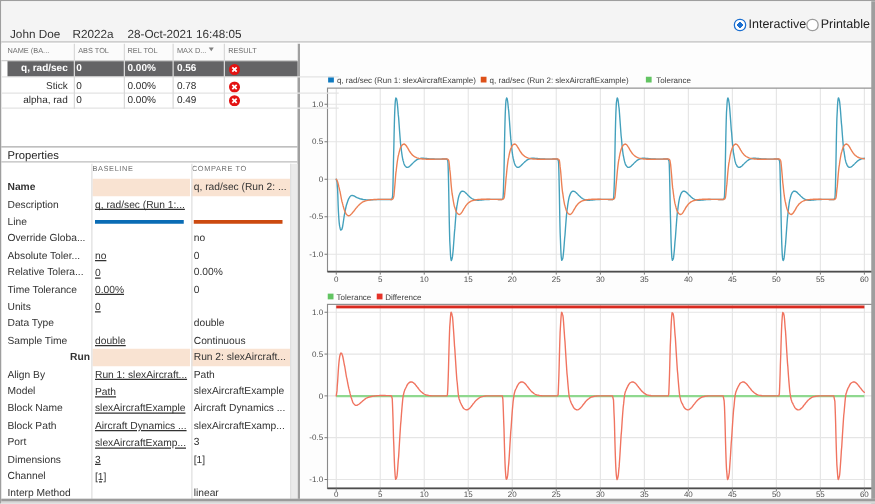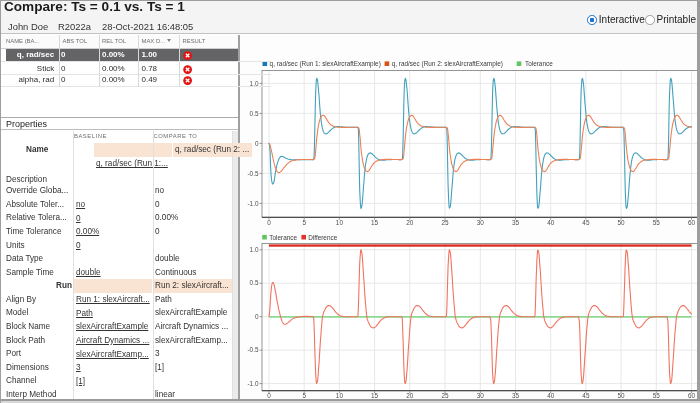--- a/index.html
+++ b/index.html
@@ -169,21 +169,20 @@
 <text x="257.5" y="384.8" font-size="6.4" fill="#4d4d4d" text-anchor="end">-1.0</text>
 
 <line x1="268" y1="315.9" x2="690.5" y2="315.9" stroke="#8fd88f" stroke-width="1.8"></line>
 <path d="M268.0,315.7 L268.6,311.7 L268.8,307.9 L269.1,304.3 L269.3,301.0 L269.5,297.8 L269.7,294.7 L269.9,291.9 L270.1,289.6 L270.3,287.7 L270.5,286.0 L270.7,284.5 L271.0,283.2 L271.2,282.4 L271.4,282.0 L271.8,281.4 L272.4,281.7 L272.6,282.4 L272.9,283.1 L273.1,283.8 L273.3,284.6 L273.5,285.6 L273.7,286.6 L273.9,287.7 L274.1,288.8 L274.3,289.9 L274.5,291.0 L274.8,292.2 L275.0,293.4 L275.2,294.6 L275.4,295.9 L275.6,297.1 L275.8,298.4 L276.0,299.6 L276.2,300.7 L276.5,301.8 L276.7,302.9 L276.9,304.0 L277.1,305.0 L277.3,306.1 L277.5,307.1 L277.7,308.1 L277.9,309.0 L278.1,309.9 L278.4,310.9 L278.6,311.8 L278.8,312.6 L279.0,313.5 L279.2,314.3 L279.4,315.1 L279.6,315.8 L279.8,316.5 L280.0,317.2 L280.3,317.9 L280.5,318.6 L280.7,319.2 L280.9,319.8 L281.1,320.4 L281.3,320.9 L281.5,321.3 L281.9,321.9 L282.4,322.4 L282.8,322.8 L283.4,323.3 L284.3,323.3 L285.1,323.0 L285.7,322.6 L286.4,322.2 L287.0,321.7 L287.4,321.3 L287.9,320.9 L288.3,320.5 L288.7,320.2 L289.3,319.6 L289.8,319.3 L290.2,318.9 L290.6,318.6 L291.2,318.1 L291.9,317.6 L292.7,317.2 L293.6,316.9 L294.4,316.6 L295.3,316.4 L296.1,316.2 L296.9,316.0 L297.8,315.9 L298.6,315.8 L299.5,315.7 L300.3,315.6 L301.2,315.5 L302.0,315.5 L302.9,315.4 L303.7,315.4 L304.5,315.4 L305.4,315.4 L306.2,315.4 L307.1,315.4 L307.9,315.5 L308.8,315.5 L309.6,315.5 L310.5,315.5 L311.3,315.6 L312.2,315.7 L312.8,318.0 L313.0,322.6 L313.2,327.9 L313.4,333.8 L313.6,341.2 L313.8,349.3 L314.1,356.5 L314.3,362.7 L314.5,368.4 L314.7,373.1 L314.9,376.2 L315.1,379.0 L315.3,381.2 L315.5,382.5 L316.2,381.5 L316.4,380.7 L316.6,379.7 L316.8,378.0 L317.0,375.7 L317.2,373.0 L317.4,370.1 L317.6,367.3 L317.9,364.3 L318.1,361.1 L318.3,357.8 L318.5,354.4 L318.7,351.1 L318.9,347.8 L319.1,344.7 L319.3,341.6 L319.5,338.5 L319.8,335.5 L320.0,332.5 L320.2,329.8 L320.4,327.3 L320.6,325.0 L320.8,322.7 L321.0,320.5 L321.2,318.4 L321.4,316.7 L321.7,315.2 L321.9,314.2 L322.1,313.3 L322.3,312.6 L322.5,311.9 L322.7,311.3 L322.9,310.8 L323.1,310.3 L323.4,309.8 L323.6,309.4 L323.8,309.0 L324.0,308.6 L324.2,308.2 L324.4,307.7 L324.6,307.3 L324.8,306.9 L325.0,306.6 L325.5,305.9 L325.9,305.5 L326.5,305.0 L327.4,304.6 L328.2,304.5 L329.1,304.8 L329.7,305.2 L330.3,305.7 L330.7,306.1 L331.2,306.5 L331.6,307.1 L332.0,307.6 L332.4,308.2 L332.9,308.7 L333.3,309.2 L333.7,309.8 L334.1,310.3 L334.5,310.9 L335.0,311.4 L335.4,311.9 L335.8,312.3 L336.2,312.6 L336.7,313.0 L337.3,313.5 L337.9,314.0 L338.6,314.4 L339.4,314.8 L340.3,315.1 L341.1,315.2 L341.9,315.4 L342.8,315.5 L343.6,315.6 L344.5,315.7 L345.3,315.7 L346.2,315.7 L347.0,315.7 L347.9,315.7 L348.7,315.7 L349.5,315.7 L350.4,315.7 L351.2,315.7 L352.1,315.7 L352.9,315.7 L353.8,315.7 L354.6,315.7 L355.5,315.7 L356.3,315.7 L356.9,315.2 L357.2,310.9 L357.4,305.9 L357.6,300.2 L357.8,293.6 L358.0,285.7 L358.2,277.9 L358.4,271.4 L358.6,265.4 L358.8,260.2 L359.1,256.5 L359.3,253.6 L359.5,251.1 L359.7,249.3 L359.9,248.8 L360.3,249.6 L360.5,250.4 L360.7,251.3 L361.0,252.5 L361.2,254.6 L361.4,257.2 L361.6,260.1 L361.8,262.9 L362.0,265.8 L362.2,268.9 L362.4,272.1 L362.6,275.5 L362.9,278.9 L363.1,282.2 L363.3,285.3 L363.5,288.4 L363.7,291.5 L363.9,294.6 L364.1,297.6 L364.3,300.4 L364.5,303.0 L364.8,305.4 L365.0,307.7 L365.2,310.0 L365.4,312.1 L365.6,314.0 L365.8,315.6 L366.0,316.8 L366.2,317.7 L366.4,318.5 L366.7,319.2 L366.9,319.8 L367.1,320.4 L367.3,320.9 L367.5,321.4 L367.7,321.8 L367.9,322.2 L368.1,322.6 L368.3,323.1 L368.6,323.5 L368.8,323.9 L369.0,324.3 L369.2,324.7 L369.4,325.0 L369.8,325.6 L370.2,326.0 L370.9,326.4 L371.7,326.8 L372.6,326.9 L373.4,326.6 L374.1,326.1 L374.7,325.6 L375.1,325.2 L375.5,324.7 L376.0,324.2 L376.4,323.6 L376.8,323.1 L377.2,322.5 L377.6,322.0 L378.1,321.5 L378.5,320.9 L378.9,320.4 L379.3,319.9 L379.8,319.4 L380.2,319.0 L380.6,318.7 L381.2,318.2 L381.9,317.7 L382.5,317.2 L383.1,316.9 L384.0,316.5 L384.8,316.3 L385.7,316.1 L386.5,315.9 L387.4,315.8 L388.2,315.7 L389.1,315.7 L389.9,315.7 L390.7,315.7 L391.6,315.7 L392.4,315.7 L393.3,315.7 L394.1,315.7 L395.0,315.7 L395.8,315.7 L396.7,315.7 L397.5,315.7 L398.3,315.7 L399.2,315.7 L400.0,315.7 L400.9,315.7 L401.3,318.5 L401.5,323.2 L401.7,328.6 L401.9,334.7 L402.2,342.2 L402.4,350.2 L402.6,357.3 L402.8,363.4 L403.0,369.1 L403.2,373.5 L403.4,376.6 L403.6,379.3 L403.8,381.4 L404.1,382.5 L404.5,382.1 L404.7,381.4 L404.9,380.5 L405.1,379.5 L405.3,377.8 L405.5,375.4 L405.7,372.6 L406.0,369.7 L406.2,366.9 L406.4,363.9 L406.6,360.7 L406.8,357.4 L407.0,354.0 L407.2,350.7 L407.4,347.5 L407.6,344.4 L407.9,341.3 L408.1,338.1 L408.3,335.1 L408.5,332.2 L408.7,329.5 L408.9,327.0 L409.1,324.7 L409.3,322.4 L409.5,320.2 L409.8,318.2 L410.0,316.5 L410.2,315.1 L410.4,314.1 L410.6,313.2 L410.8,312.5 L411.0,311.8 L411.2,311.3 L411.4,310.7 L411.7,310.2 L411.9,309.8 L412.1,309.4 L412.3,308.9 L412.5,308.5 L412.7,308.1 L412.9,307.7 L413.1,307.3 L413.3,306.9 L413.6,306.5 L414.0,305.9 L414.4,305.4 L415.0,305.0 L415.9,304.6 L416.7,304.5 L417.6,304.8 L418.2,305.2 L418.8,305.7 L419.3,306.1 L419.7,306.6 L420.1,307.1 L420.5,307.7 L421.0,308.2 L421.4,308.8 L421.8,309.3 L422.2,309.8 L422.6,310.4 L423.1,310.9 L423.5,311.4 L423.9,311.9 L424.3,312.3 L424.8,312.7 L425.2,313.0 L425.8,313.5 L426.4,314.0 L427.1,314.4 L427.9,314.8 L428.8,315.1 L429.6,315.2 L430.5,315.4 L431.3,315.5 L432.1,315.6 L433.0,315.7 L433.8,315.7 L434.7,315.7 L435.5,315.7 L436.4,315.7 L437.2,315.7 L438.1,315.7 L438.9,315.7 L439.8,315.7 L440.6,315.7 L441.4,315.7 L442.3,315.7 L443.1,315.7 L444.0,315.7 L444.8,315.7 L445.5,314.8 L445.7,310.3 L445.9,305.2 L446.1,299.5 L446.3,292.7 L446.5,284.7 L446.7,277.0 L446.9,270.7 L447.1,264.7 L447.4,259.6 L447.6,256.1 L447.8,253.3 L448.0,250.8 L448.2,249.2 L448.4,248.8 L448.8,249.7 L449.0,250.5 L449.3,251.4 L449.5,252.7 L449.7,254.9 L449.9,257.5 L450.1,260.4 L450.3,263.3 L450.5,266.1 L450.7,269.2 L451.0,272.5 L451.2,275.9 L451.4,279.3 L451.6,282.5 L451.8,285.7 L452.0,288.8 L452.2,291.9 L452.4,295.0 L452.6,297.9 L452.9,300.7 L453.1,303.3 L453.3,305.7 L453.5,308.0 L453.7,310.2 L453.9,312.3 L454.1,314.2 L454.3,315.8 L454.5,317.0 L454.8,317.8 L455.0,318.6 L455.2,319.3 L455.4,319.9 L455.6,320.4 L455.8,320.9 L456.0,321.4 L456.2,321.8 L456.4,322.3 L456.7,322.7 L456.9,323.1 L457.1,323.5 L457.3,323.9 L457.5,324.3 L457.7,324.7 L458.1,325.4 L458.6,325.9 L459.2,326.3 L460.0,326.8 L460.9,326.9 L461.7,326.7 L462.4,326.2 L463.0,325.7 L463.4,325.4 L463.8,324.9 L464.3,324.4 L464.7,323.9 L465.1,323.3 L465.5,322.8 L466.0,322.2 L466.4,321.7 L466.8,321.2 L467.2,320.6 L467.6,320.1 L468.1,319.6 L468.5,319.2 L468.9,318.8 L469.3,318.5 L470.0,318.0 L470.6,317.5 L471.2,317.1 L472.1,316.6 L472.9,316.4 L473.8,316.2 L474.6,316.0 L475.5,315.9 L476.3,315.8 L477.1,315.7 L478.0,315.7 L478.8,315.7 L479.7,315.7 L480.5,315.7 L481.4,315.7 L482.2,315.7 L483.1,315.7 L483.9,315.7 L484.8,315.7 L485.6,315.7 L486.4,315.7 L487.3,315.7 L488.1,315.7 L489.0,315.7 L489.8,319.0 L490.0,323.9 L490.2,329.3 L490.5,335.5 L490.7,343.1 L490.9,351.1 L491.1,358.0 L491.3,364.1 L491.5,369.7 L491.7,373.9 L491.9,376.9 L492.1,379.6 L492.4,381.6 L492.6,382.6 L493.0,382.0 L493.2,381.3 L493.4,380.4 L493.6,379.4 L493.8,377.5 L494.0,375.1 L494.3,372.3 L494.5,369.4 L494.7,366.6 L494.9,363.6 L495.1,360.3 L495.3,357.0 L495.5,353.6 L495.7,350.3 L495.9,347.1 L496.2,344.0 L496.4,340.9 L496.6,337.8 L496.8,334.7 L497.0,331.9 L497.2,329.2 L497.4,326.8 L497.6,324.4 L497.9,322.1 L498.1,320.0 L498.3,318.0 L498.5,316.3 L498.7,314.9 L498.9,313.9 L499.1,313.1 L499.3,312.4 L499.5,311.8 L499.8,311.2 L500.0,310.7 L500.2,310.2 L500.4,309.7 L500.6,309.3 L500.8,308.9 L501.0,308.5 L501.2,308.1 L501.4,307.6 L501.7,307.2 L501.9,306.8 L502.1,306.5 L502.5,305.9 L502.9,305.4 L503.6,305.0 L504.4,304.6 L505.2,304.5 L506.1,304.8 L506.7,305.2 L507.4,305.7 L507.8,306.1 L508.2,306.6 L508.6,307.1 L509.0,307.7 L509.5,308.2 L509.9,308.8 L510.3,309.3 L510.7,309.8 L511.2,310.4 L511.6,310.9 L512.0,311.4 L512.4,311.9 L512.9,312.3 L513.3,312.7 L513.9,313.2 L514.5,313.7 L515.2,314.1 L515.8,314.5 L516.7,314.9 L517.5,315.1 L518.3,315.3 L519.2,315.4 L520.0,315.6 L520.9,315.7 L521.7,315.7 L522.6,315.7 L523.4,315.7 L524.3,315.7 L525.1,315.7 L525.9,315.7 L526.8,315.7 L527.6,315.7 L528.5,315.7 L529.3,315.7 L530.2,315.7 L531.0,315.7 L531.9,315.7 L532.7,315.7 L533.6,315.7 L534.0,314.3 L534.2,309.8 L534.4,304.6 L534.6,298.8 L534.8,291.8 L535.0,283.7 L535.2,276.2 L535.5,269.9 L535.7,264.0 L535.9,259.1 L536.1,255.8 L536.3,252.9 L536.5,250.6 L536.7,249.1 L537.4,249.8 L537.6,250.6 L537.8,251.5 L538.0,253.0 L538.2,255.2 L538.4,257.9 L538.6,260.8 L538.8,263.6 L539.0,266.5 L539.3,269.6 L539.5,272.9 L539.7,276.3 L539.9,279.7 L540.1,282.9 L540.3,286.0 L540.5,289.2 L540.7,292.3 L540.9,295.3 L541.2,298.3 L541.4,301.1 L541.6,303.6 L541.8,305.9 L542.0,308.3 L542.2,310.5 L542.4,312.6 L542.6,314.4 L542.8,315.9 L543.1,317.1 L543.3,317.9 L543.5,318.7 L543.7,319.4 L543.9,320.0 L544.1,320.5 L544.3,321.0 L544.5,321.5 L544.8,321.9 L545.0,322.3 L545.2,322.7 L545.4,323.2 L545.6,323.6 L545.8,324.0 L546.0,324.4 L546.2,324.8 L546.7,325.4 L547.1,325.9 L547.7,326.3 L548.6,326.8 L549.4,326.9 L550.2,326.7 L550.9,326.2 L551.5,325.7 L551.9,325.4 L552.4,324.9 L552.8,324.4 L553.2,323.8 L553.6,323.3 L554.0,322.7 L554.5,322.2 L554.9,321.7 L555.3,321.1 L555.7,320.6 L556.2,320.1 L556.6,319.6 L557.0,319.2 L557.4,318.8 L557.8,318.5 L558.5,317.9 L559.1,317.5 L559.8,317.1 L560.6,316.6 L561.4,316.4 L562.3,316.2 L563.1,316.0 L564.0,315.9 L564.8,315.8 L565.7,315.7 L566.5,315.7 L567.4,315.7 L568.2,315.7 L569.0,315.7 L569.9,315.7 L570.7,315.7 L571.6,315.7 L572.4,315.7 L573.3,315.7 L574.1,315.7 L575.0,315.7 L575.8,315.7 L576.7,315.7 L577.5,315.7 L578.3,319.6 L578.6,324.5 L578.8,330.0 L579.0,336.3 L579.2,344.1 L579.4,352.1 L579.6,358.8 L579.8,364.9 L580.0,370.3 L580.2,374.3 L580.5,377.3 L580.7,379.9 L580.9,381.8 L581.1,382.6 L581.5,381.9 L581.7,381.2 L581.9,380.3 L582.1,379.2 L582.4,377.3 L582.6,374.8 L582.8,371.9 L583.0,369.0 L583.2,366.2 L583.4,363.2 L583.6,359.9 L583.8,356.6 L584.0,353.2 L584.3,349.9 L584.5,346.7 L584.7,343.6 L584.9,340.5 L585.1,337.4 L585.3,334.4 L585.5,331.5 L585.7,328.9 L585.9,326.5 L586.2,324.2 L586.4,321.9 L586.6,319.7 L586.8,317.8 L587.0,316.1 L587.2,314.8 L587.4,313.8 L587.6,313.0 L587.8,312.3 L588.1,311.7 L588.3,311.1 L588.5,310.6 L588.7,310.1 L588.9,309.7 L589.1,309.3 L589.3,308.8 L589.5,308.4 L589.7,308.0 L590.0,307.6 L590.2,307.2 L590.4,306.8 L590.6,306.4 L591.0,305.8 L591.4,305.4 L592.1,305.0 L592.9,304.6 L593.8,304.5 L594.6,304.8 L595.2,305.3 L595.9,305.8 L596.3,306.2 L596.7,306.6 L597.1,307.2 L597.6,307.7 L598.0,308.3 L598.4,308.8 L598.8,309.3 L599.3,309.9 L599.7,310.4 L600.1,311.0 L600.5,311.5 L600.9,311.9 L601.4,312.3 L601.8,312.7 L602.4,313.2 L603.1,313.7 L603.7,314.1 L604.3,314.5 L605.2,314.9 L606.0,315.1 L606.9,315.3 L607.7,315.4 L608.6,315.6 L609.4,315.7 L610.2,315.7 L611.1,315.7 L611.9,315.7 L612.8,315.7 L613.6,315.7 L614.5,315.7 L615.3,315.7 L616.2,315.7 L617.0,315.7 L617.8,315.7 L618.7,315.7 L619.5,315.7 L620.4,315.7 L621.2,315.7 L622.1,315.7 L622.5,313.8 L622.7,309.2 L622.9,303.9 L623.1,298.0 L623.3,290.8 L623.6,282.8 L623.8,275.4 L624.0,269.2 L624.2,263.4 L624.4,258.6 L624.6,255.4 L624.8,252.6 L625.0,250.3 L625.2,249.0 L625.9,249.8 L626.1,250.7 L626.3,251.6 L626.5,253.2 L626.7,255.5 L626.9,258.2 L627.1,261.1 L627.4,263.9 L627.6,266.9 L627.8,270.0 L628.0,273.3 L628.2,276.7 L628.4,280.1 L628.6,283.3 L628.8,286.4 L629.0,289.5 L629.3,292.6 L629.5,295.7 L629.7,298.6 L629.9,301.4 L630.1,303.9 L630.3,306.2 L630.5,308.5 L630.7,310.8 L630.9,312.8 L631.2,314.6 L631.4,316.1 L631.6,317.2 L631.8,318.0 L632.0,318.8 L632.2,319.4 L632.4,320.0 L632.6,320.6 L632.8,321.1 L633.1,321.5 L633.3,321.9 L633.5,322.4 L633.7,322.8 L633.9,323.2 L634.1,323.6 L634.3,324.0 L634.5,324.4 L634.7,324.8 L635.2,325.5 L635.6,325.9 L636.2,326.4 L637.1,326.8 L637.9,326.9 L638.8,326.7 L639.4,326.2 L640.0,325.7 L640.5,325.3 L640.9,324.9 L641.3,324.4 L641.7,323.8 L642.1,323.2 L642.6,322.7 L643.0,322.2 L643.4,321.6 L643.8,321.1 L644.3,320.6 L644.7,320.0 L645.1,319.6 L645.5,319.1 L645.9,318.8 L646.4,318.4 L647.0,317.9 L647.6,317.5 L648.3,317.0 L649.1,316.6 L650.0,316.3 L650.8,316.2 L651.6,316.0 L652.5,315.9 L653.3,315.8 L654.2,315.7 L655.0,315.7 L655.9,315.7 L656.7,315.7 L657.6,315.7 L658.4,315.7 L659.3,315.7 L660.1,315.7 L660.9,315.7 L661.8,315.7 L662.6,315.7 L663.5,315.7 L664.3,315.7 L665.2,315.7 L666.0,315.7 L666.9,320.1 L667.1,325.1 L667.3,330.7 L667.5,337.2 L667.7,345.1 L667.9,353.0 L668.1,359.5 L668.3,365.6 L668.5,370.9 L668.8,374.7 L669.0,377.6 L669.2,380.2 L669.4,382.0 L669.6,382.6 L670.0,381.9 L670.2,381.1 L670.5,380.2 L670.7,379.0 L670.9,377.0 L671.1,374.4 L671.3,371.6 L671.5,368.7 L671.7,365.9 L671.9,362.8 L672.1,359.5 L672.4,356.2 L672.6,352.8 L672.8,349.5 L673.0,346.3 L673.2,343.2 L673.4,340.1 L673.6,337.0 L673.8,334.0 L674.0,331.2 L674.3,328.6 L674.5,326.2 L674.7,323.9 L674.9,321.6 L675.1,319.5 L675.3,317.5 L675.5,315.9 L675.7,314.6 L675.9,313.7 L676.2,313.0 L676.4,312.3 L676.6,311.6 L676.8,311.1 L677.0,310.6 L677.2,310.1 L677.4,309.6 L677.6,309.2 L677.8,308.8 L678.1,308.4 L678.3,308.0 L678.5,307.5 L678.7,307.1 L678.9,306.8 L679.1,306.4 L679.5,305.8 L680.0,305.4 L680.6,305.0 L681.4,304.6 L682.3,304.5 L683.1,304.8 L683.8,305.3 L684.4,305.8 L684.8,306.2 L685.2,306.7 L685.7,307.2 L686.1,307.8 L686.5,308.3 L686.9,308.9 L687.4,309.4 L687.8,309.9 L688.2,310.5 L688.6,311.0 L689.0,311.5 L689.5,312.0 L689.9,312.4 L690.3,312.7 L690.5,312.9" fill="none" stroke="#f0735f" stroke-width="1.1" stroke-linejoin="round" stroke-linecap="round"></path>
 <rect x="268" y="243.4" width="422.5" height="2.3" fill="#d92b20"></rect>
 <rect x="261.2" y="233.9" width="4.6" height="4.6" fill="#62c462"></rect>
 <text x="268.3" y="238.8" font-size="6.4" fill="#3c3c3c">Tolerance</text>
 <rect x="300.4" y="233.9" width="4.6" height="4.6" fill="#e53228"></rect>
 <text x="307.2" y="238.8" font-size="6.4" fill="#3c3c3c">Difference</text>
 </svg>
-<div id="title" class="abs">Compare: Ts = 0.1 vs. Ts = 1</div>
 <span class="abs sub" style="left:7px;">John Doe</span>
 <span class="abs sub" style="left:57px;">R2022a</span>
 <span class="abs sub" style="left:101px;">28-Oct-2021 16:48:05</span>
 <span class="radio" style="left:586px;border:1.6px solid #1b6fd0;background:radial-gradient(circle,#1b6fd0 0 2.1px,#fff 2.2px);"></span>
 <span class="abs rlab" style="left:597.8px;">Interactive</span>
 <span class="radio" style="left:644px;border:1.4px solid #9a9a9a;background:#fff;"></span>
 <span class="abs rlab" style="left:655.5px;">Printable</span>
 <div id="divider" class="abs"></div>
 <div class="abs" style="left:231px;top:130px;width:5.6px;height:269.5px;background:#ebebeb;"></div>
 
@@ -193,21 +192,21 @@
     <span class="th" style="left:61.5px;">ABS TOL</span>
     <span class="th" style="left:101px;">REL TOL</span>
     <span class="th" style="left:140.5px;">MAX D... <span style="display:inline-block;width:0;height:0;border-left:2.6px solid transparent;border-right:2.6px solid transparent;border-top:3.6px solid #808080;vertical-align:0.5px;"></span></span>
     <span class="th" style="left:181.5px;">RESULT</span>
   </div>
   <div class="row" id="sel" style="top:13.6px;height:13.4px;">
     <span id="selbg"></span>
     <span class="cell cname">q, rad/sec</span>
     <span class="cell" style="left:60px;">0</span>
     <span class="cell" style="left:101px;">0.00%</span>
-    <span class="cell" style="left:140.5px;">1.00</span>
+    <span class="cell" style="left:140.5px;">0.56</span>
     <span class="cell" style="left:181.5px;">
           <svg width="9.2" height="9.2" viewBox="0 0 10 10" style="margin-top:1px;">
             <circle cx="5" cy="5" r="4.8" fill="#e31212"></circle>
             <path d="M3.1 3.1 L6.9 6.9 M6.9 3.1 L3.1 6.9" stroke="#fff" stroke-width="1.5"></path>
           </svg>
         </span>
   </div>
   <div class="row" style="top:28px;height:12.25px;">
     <span class="cell cname">Stick</span>
     <span class="cell" style="left:60px;">0</span>
@@ -239,31 +238,36 @@
 </div>
 
 <div id="props" class="abs">
   <div style="position:absolute;left:0;top:0.7px;width:237px;height:13.5px;border-top:1px solid #ababab;border-bottom:1px solid #bdbdbd;font-size:9px;color:#222;line-height:13.5px;">
         <span style="position:absolute;left:5px;">Properties</span>
       </div>
   <div style="position:absolute;left:0;top:14.2px;width:237px;height:12.5px;font-size:5.9px;letter-spacing:0.5px;color:#6e6e6e;line-height:12.5px;">
     <span style="position:absolute;left:73px;">BASELINE</span>
     <span style="position:absolute;left:152.5px;">COMPARE TO</span>
   </div>
-  <div class="prow" style="top:27.4px;margin-left:20px;">
+  <div class="prow" style="top:27.4px;">
         <span class="bg1"></span>
         <span class="bg2"></span>
         <span class="plabel" style="font-weight:700;">Name</span>
         <span class="pv1">q, rad/sec (Run 1:...</span>
         <span class="pv2">q, rad/sec (Run 2: ...</span>
       </div>
-<div class="prow" style="top:57px;">
+<div class="prow" style="top:41.0px;">
         <span class="plabel" style="">Description</span>
         <span class="pv1"></span>
         <span class="pv2"></span>
+      </div>
+<div class="prow" style="top:54.6px;">
+        <span class="plabel">Line</span>
+<span style="position:absolute;left:75px;top:5.3px;width:71px;height:3px;background:#0a6cb5;"></span>
+<span style="position:absolute;left:153.5px;top:5.3px;width:71px;height:3px;background:#cc4a10;"></span>
       </div>
 <div class="prow" style="top:68.1px;">
         <span class="plabel" style="">Override Globa...</span>
         <span class="pv1">no</span>
         <span class="pv2">no</span>
       </div>
 <div class="prow" style="top:81.7px;">
         <span class="plabel" style="">Absolute Toler...</span>
         <span class="pv1">0</span>
         <span class="pv2">0</span>

